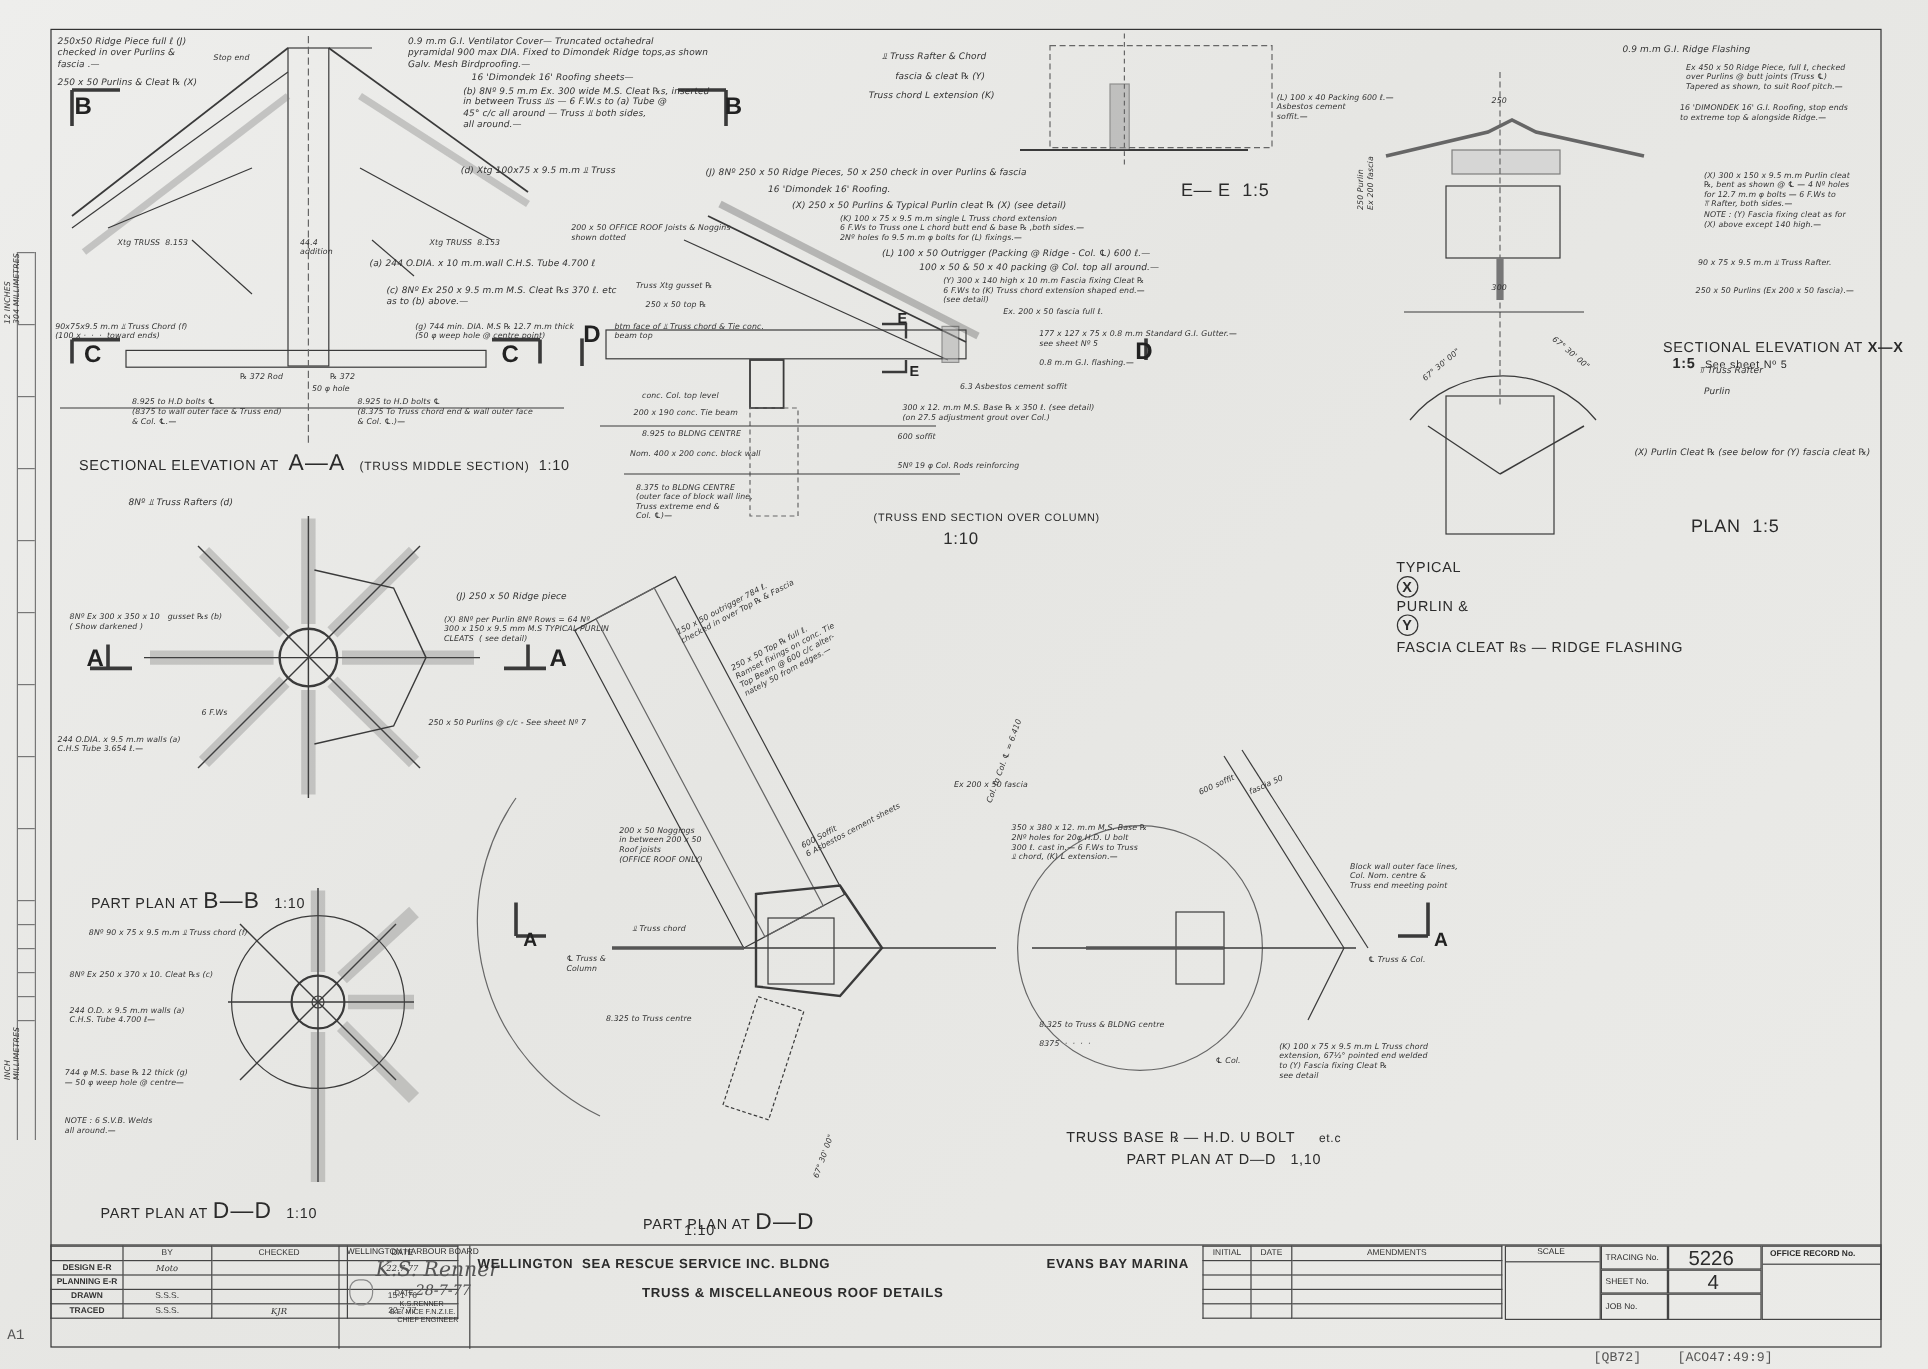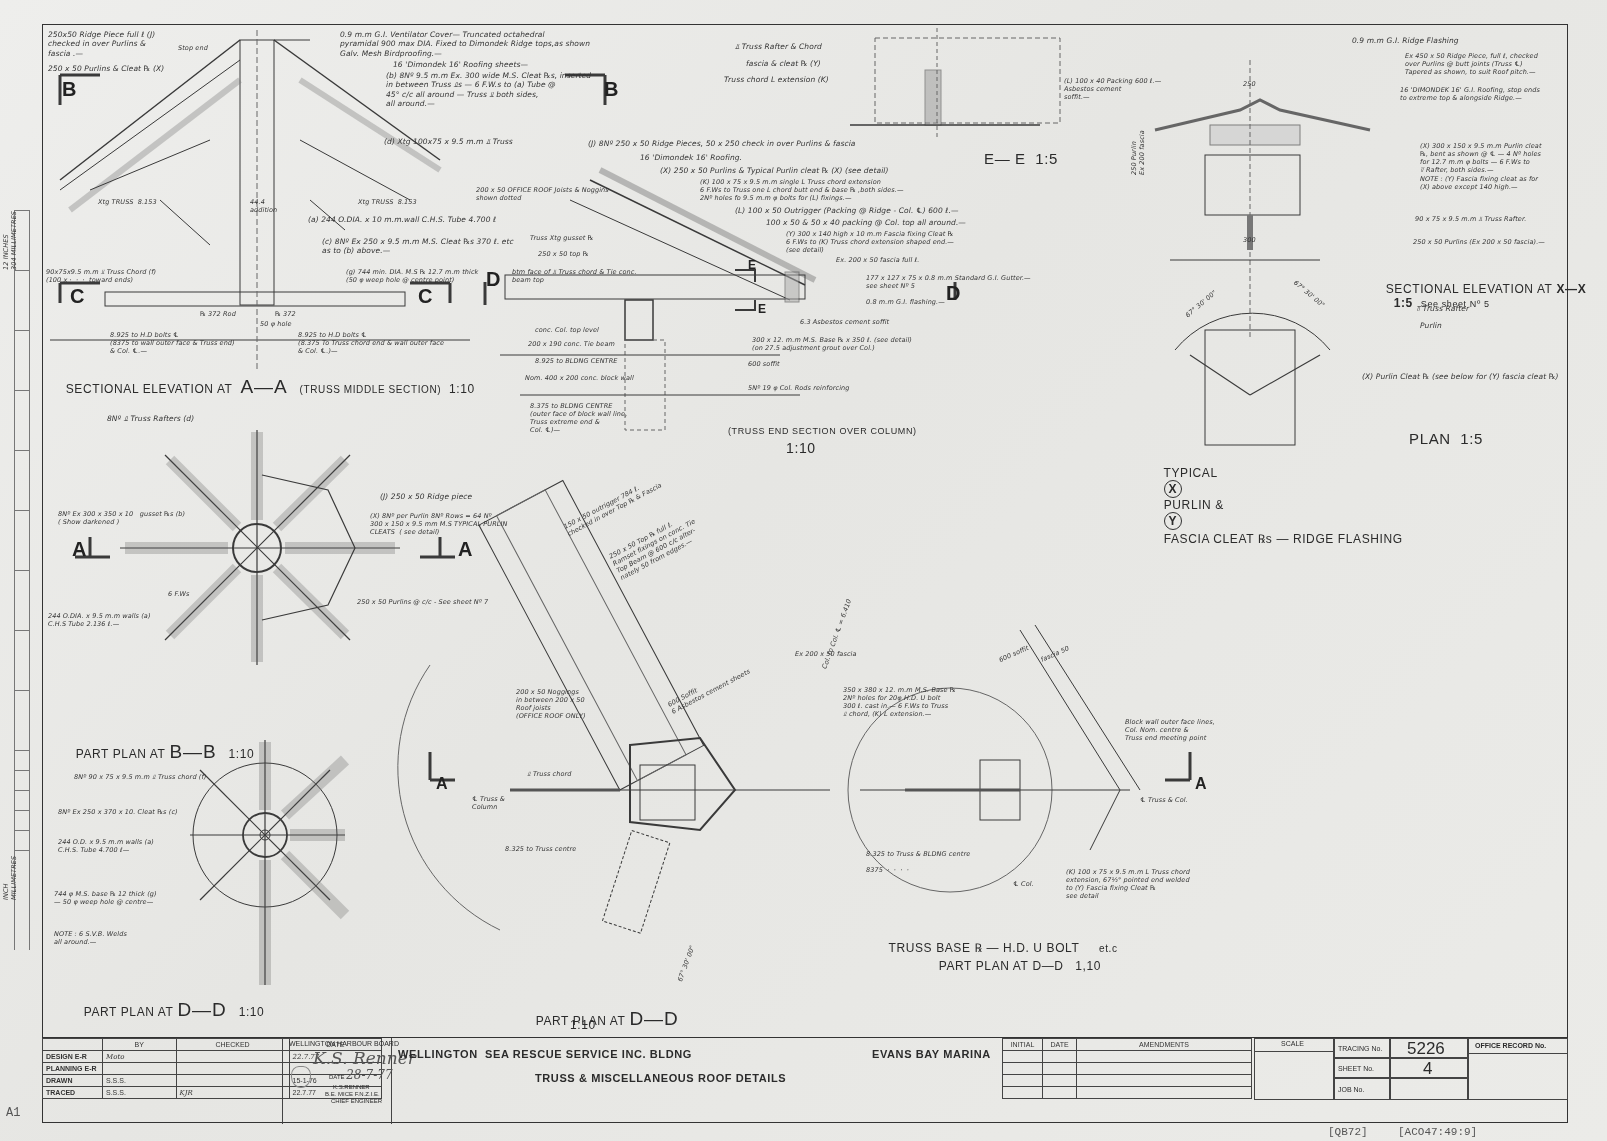--- a/index.html
+++ b/index.html
@@ -13,21 +13,21 @@
           color: #333; white-space: pre; font-style: italic; letter-spacing: 0.1px; }
   .note.sm { font-size: 6.5px; }
   .title { position: absolute; font-family: "Liberation Sans", sans-serif; font-size: 12px; color: #2b2b2b;
            white-space: pre; letter-spacing: 0.6px; }
   .title .big { font-size: 19px; letter-spacing: 1px; }
   .title.lg { font-size: 14px; }
   .secmark { position: absolute; font-family: "Liberation Sans", sans-serif; font-size: 20px; font-weight: bold; color: #222; }
   
   .tb { position: absolute; left: 42px; top: 1037px; width: 1526px; height: 86px; border-top: 1.5px solid #333; }
   .tb table { border-collapse: collapse; position: absolute; font-family: "Liberation Sans", sans-serif; }
-  .tb td { border: 1px solid #444; font-size: 7px; padding: 0 3px; height: 12px; color: #333; }
+  .tb td { border: 1px solid #444; font-size: 7px; padding: 0 3px; height: 12px; color: #333; text-align: center; }
   .tbcell { position: absolute; font-family: "Liberation Sans", sans-serif; color: #2b2b2b; white-space: pre; }
   .hand { font-family: "DejaVu Serif", serif; font-style: italic; color: #555; }
   .ruler { position: absolute; left: 14px; top: 210px; width: 16px; height: 740px;
            border-left: 1px solid #777; border-right: 1px solid #777; }
   .ruler .t { position: absolute; left: 0; width: 100%; height: 1px; background: #777; }
   .stamp { position: absolute; font-family: "Liberation Mono", monospace; font-size: 11px; color: #555; }
 </style>
 </head>
 <body>
 
@@ -220,21 +220,21 @@
   <div class="note" style="left:107px;top:414px">8Nº ⫫ Truss Rafters (d)</div>
   <div class="note sm" style="left:58px;top:510px">8Nº Ex 300 x 350 x 10   gusset ℞s (b)
 ( Show darkened )</div>
   <div class="note" style="left:380px;top:492px">(J) 250 x 50 Ridge piece</div>
   <div class="note sm" style="left:370px;top:512px">(X) 8Nº per Purlin 8Nº Rows = 64 Nº
 300 x 150 x 9.5 mm M.S TYPICAL PURLIN
 CLEATS  ( see detail)</div>
   <div class="note sm" style="left:168px;top:590px">6 F.Ws</div>
   <div class="note sm" style="left:357px;top:598px">250 x 50 Purlins @ c/c - See sheet Nº 7</div>
   <div class="note sm" style="left:48px;top:612px">244 O.DIA. x 9.5 m.m walls (a)
-C.H.S Tube 2.136 ℓ.—</div>
+C.H.S Tube 3.654 ℓ.—</div>
   <div class="secmark" style="left:72px;top:538px">A</div>
   <div class="secmark" style="left:458px;top:538px">A</div>
   <div class="title" style="left:60px;top:727px">
     <span>PART PLAN AT</span>&nbsp;<span class="big">B—B</span>&nbsp;&nbsp;&nbsp;<span>1:10</span>
   </div>
 
   <div class="note sm" style="left:74px;top:773px">8Nº 90 x 75 x 9.5 m.m ⫫ Truss chord (f)</div>
   <div class="note sm" style="left:58px;top:808px">8Nº Ex 250 x 370 x 10. Cleat ℞s (c)</div>
   <div class="note sm" style="left:58px;top:838px">244 O.D. x 9.5 m.m walls (a)
 C.H.S. Tube 4.700 ℓ—</div>

